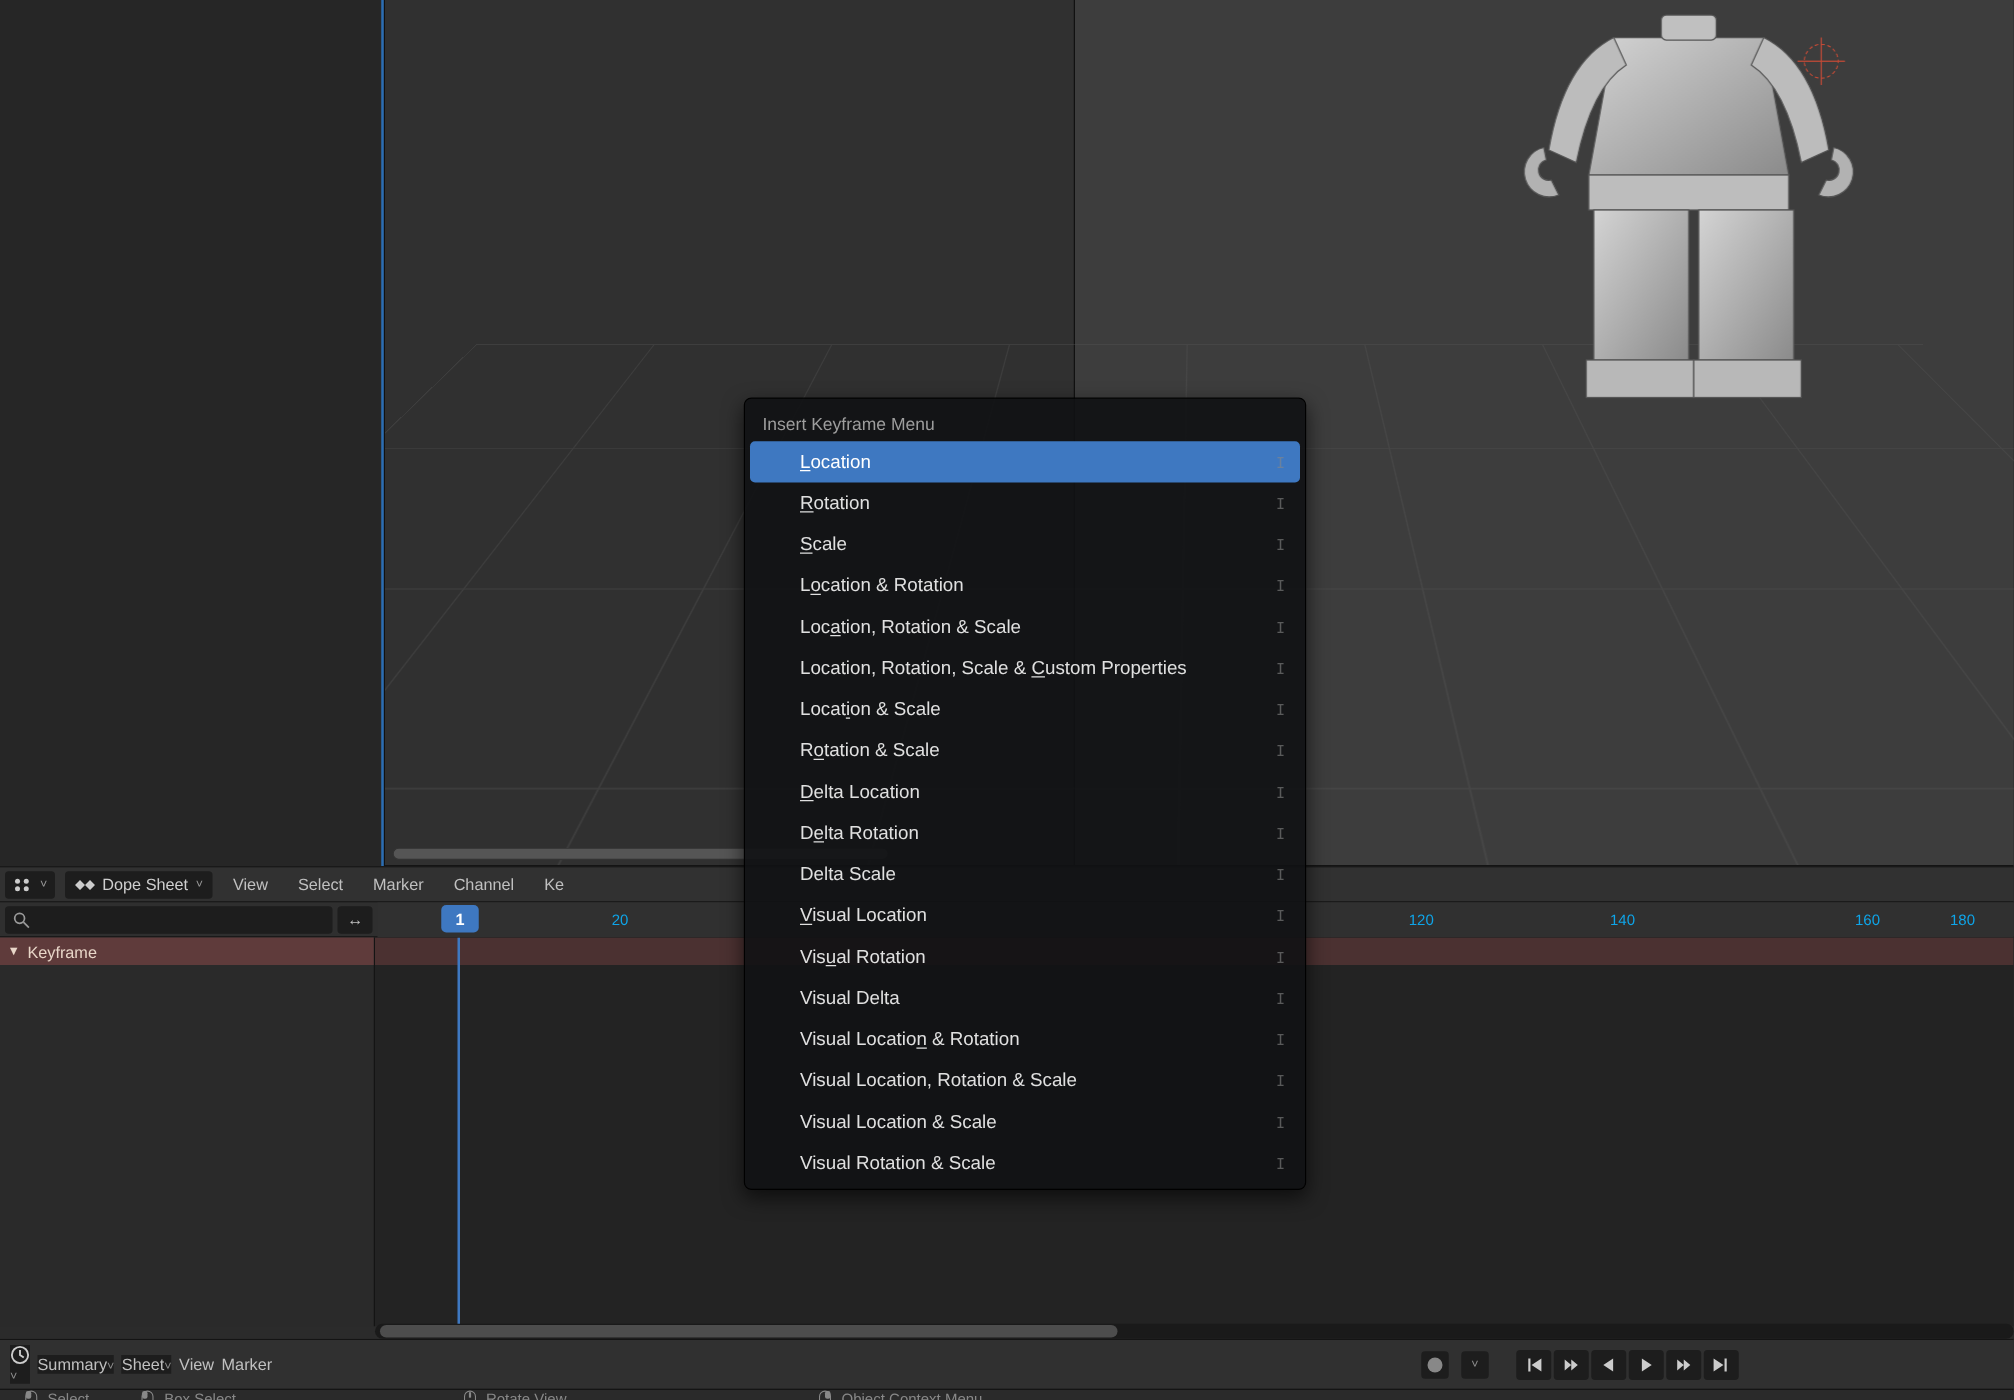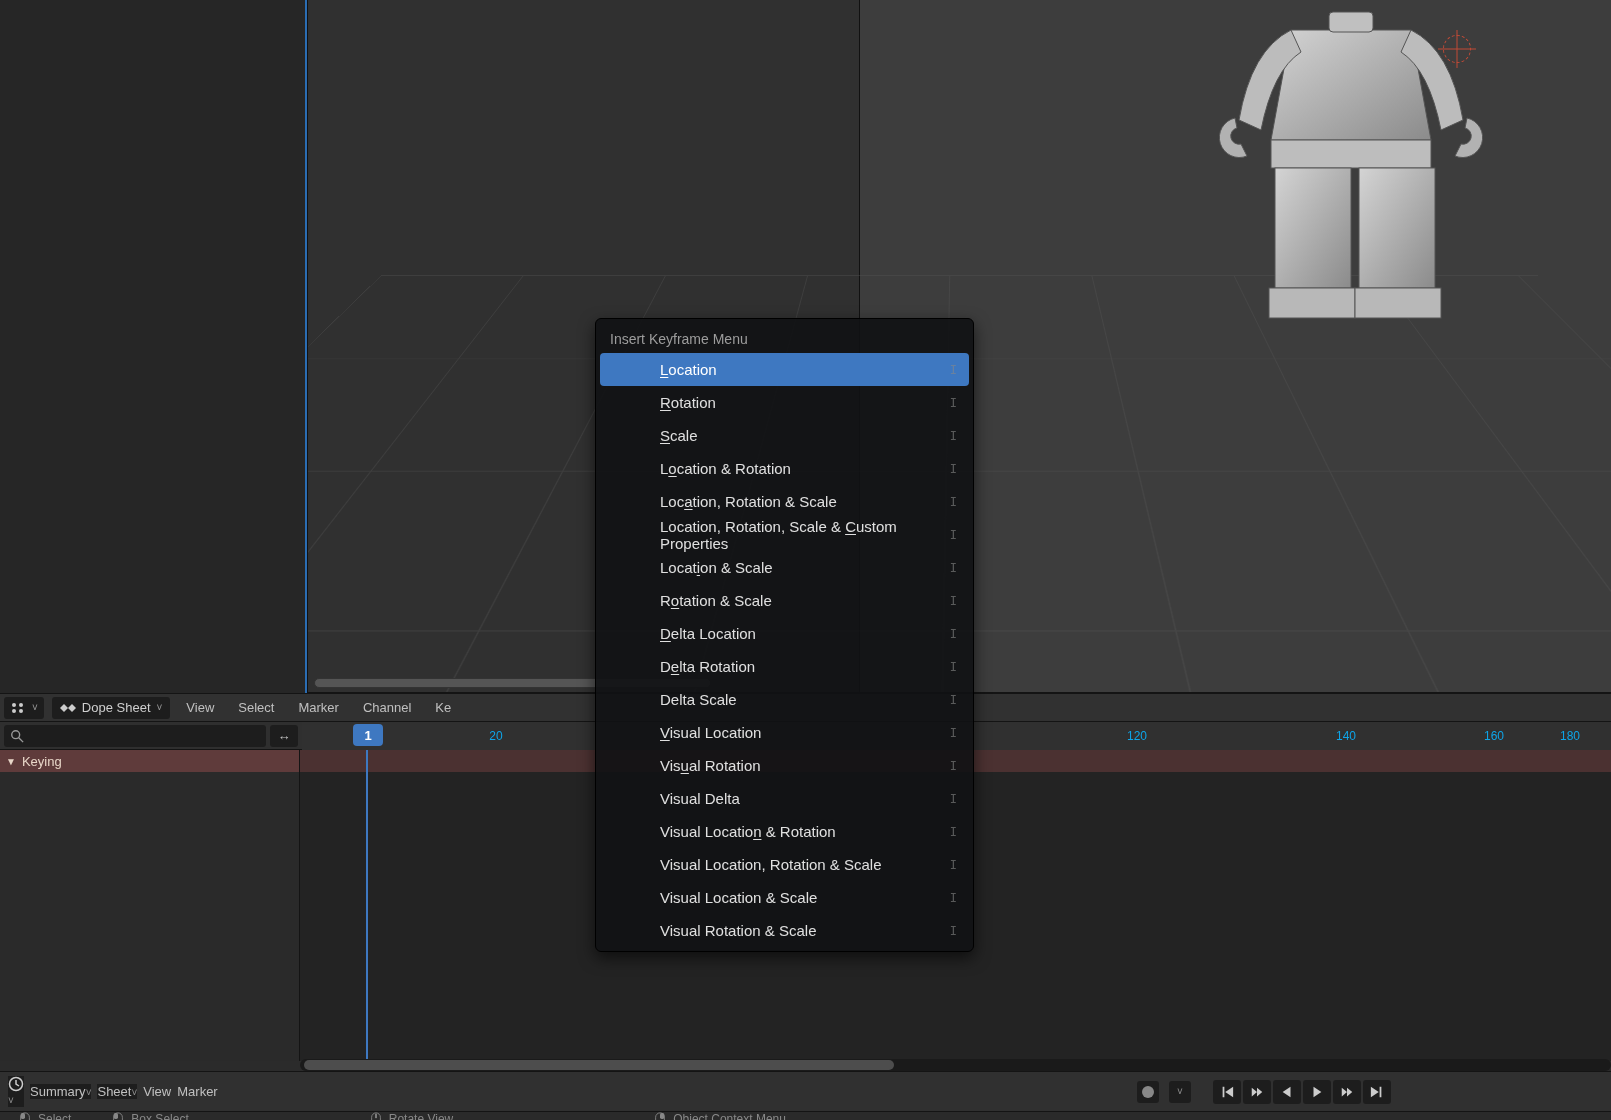--- a/index.html
+++ b/index.html
@@ -63,23 +63,23 @@
   .playbar .hdr-btn{background:#1d1d1d}
   .playbar .spacer{flex:1}
   .playbar .rec-dot{width:22px;height:22px;border-radius:3px;background:#1d1d1d;display:flex;align-items:center;justify-content:center;margin-right:4px}
   .playbar .rec-dot span{width:12px;height:12px;border-radius:50%;background:#888}
   .playbar .rec-mode{width:22px;height:22px;border-radius:3px;background:#1d1d1d;display:flex;align-items:center;justify-content:center;margin-right:16px}
   .transport{display:flex;gap:2px;margin-right:220px}
   .transport button{width:28px;height:24px;background:#1d1d1d;border:0;border-radius:3px;color:#ccc;display:flex;align-items:center;justify-content:center;cursor:pointer}
   .transport svg{width:14px;height:14px;fill:#ccc}
 
   
-  .popup{position:absolute;left:595px;top:318px;width:379px;background:#111214e8;border-radius:6px;border:1px solid #000;box-shadow:0 6px 16px rgba(0,0,0,.6);padding:4px;z-index:100}
+  .popup{position:absolute;left:595px;top:318px;width:450px;background:#111214e8;border-radius:6px;border:1px solid #000;box-shadow:0 6px 16px rgba(0,0,0,.6);padding:4px;z-index:100}
   .popup-title{padding:8px 10px 6px;color:#9d9d9d;font-size:14px}
-  .popup .item{height:33px;display:flex;align-items:center;padding:0 12px 0 60px;border-radius:4px;color:#e0e0e0;font-size:15px;justify-content:space-between;cursor:pointer}
+  .popup .item{height:33px;display:flex;align-items:center;padding:0 12px 0 40px;border-radius:4px;color:#e0e0e0;font-size:15px;justify-content:space-between;cursor:pointer}
   .popup .item .short{font-family:monospace;color:#888;font-size:12px;opacity:.6}
   .popup .item.sel{background:#3e78c1;color:#fff}
   .popup .underline{text-decoration:underline;text-underline-offset:2px}
 
   
   .hints{grid-column:1/3;height:9px;background:#2a2a2a;border-top:1px solid #141414;display:flex;align-items:flex-start;gap:40px;padding-left:18px;color:#888;font-size:12px;overflow:hidden}
   .hint{display:flex;gap:6px;align-items:center;line-height:9px}
 
   
   svg{display:block}
@@ -166,32 +166,32 @@
       </div>
       <div class="stretch-handle">
         <span>↔</span>
       </div>
 
       <div style="position:relative;flex:1;height:100%">
         <div class="ruler" style="top:0">
           <div class="frame-badge" style="left:66px">1</div>
           <span class="tick" style="left:194px">20</span>
           <span class="tick" style="left:835px">120</span>
-          <span class="tick" style="left:1044px">140</span>
+          <span class="tick" style="left:996px">140</span>
           <span class="tick" style="left:1192px">160</span>
           <span class="tick" style="left:1268px">180</span>
         </div>
       </div>
     </div>
 
     <div class="body">
       <div class="channels">
         <div class="summary-row">
           <span class="tri">▼</span>
-          <span>Keying</span>
+          <span>Keyframe</span>
         </div>
       </div>
 
       <div class="graph">
         <div class="chan-bg"></div>
         <div class="blue-line" style="left:66px"></div>
       </div>
     </div>
 
     <div class="hscroll">

